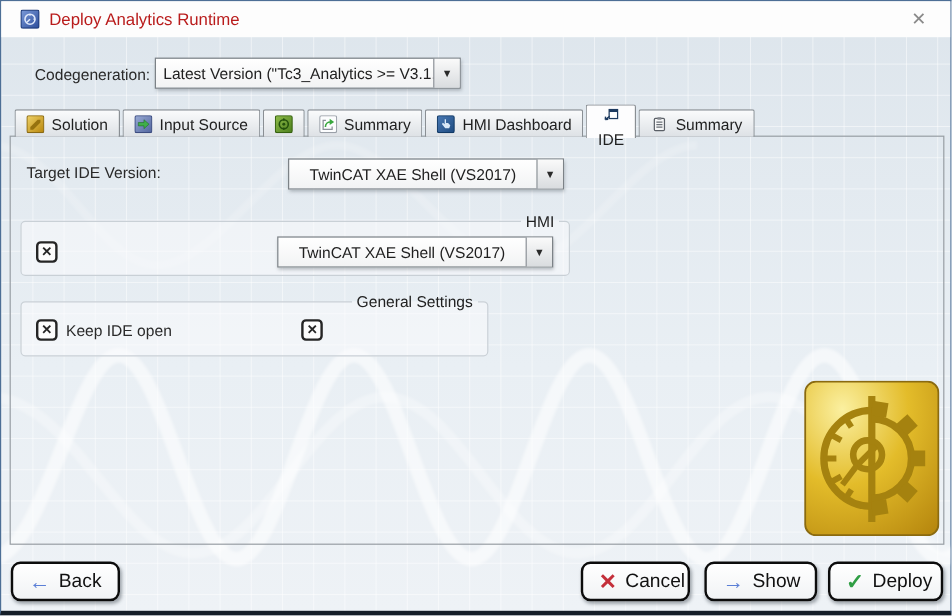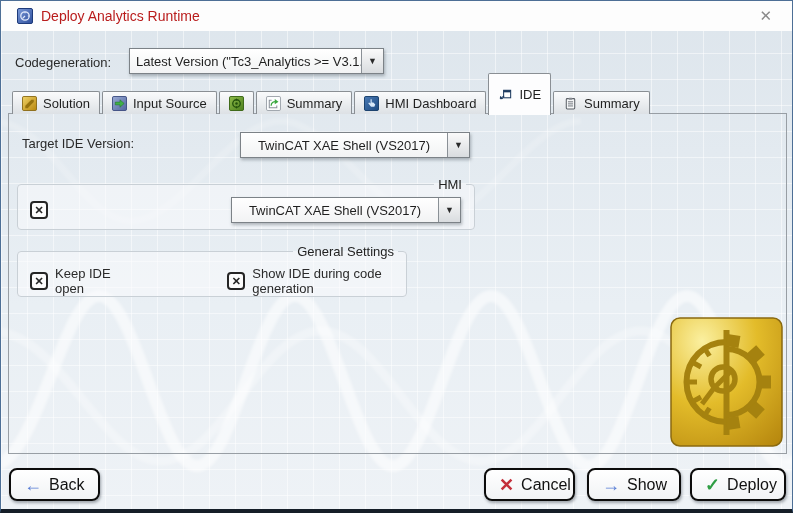--- a/index.html
+++ b/index.html
@@ -39,21 +39,21 @@
     display:flex; align-items:center; justify-content:center; font-size:9px; color:#2a2a2a;
   }
 
   
   .tabs{ position:absolute; left:11px; top:85px; height:28px; display:flex; align-items:flex-end; z-index:3; }
   .tab{
     display:inline-flex; align-items:center; gap:6px; height:23px; padding:0 9px;
     background:linear-gradient(#fafbfc,#dde1e5); border:1px solid #8a8f94; border-bottom:none;
     border-radius:2px 2px 0 0; font-size:13px; color:#1f1f1f; margin-right:2px; white-space:nowrap;
   }
-  .tab.selected{ height:42px; background:#fdfdfe; margin-bottom:-1px; z-index:4; }
+  .tab.selected{ height:28px; background:#fdfdfe; margin-bottom:-1px; z-index:4;flex-direction:column; }
   .tab svg{ width:15px; height:15px; flex:0 0 auto; }
 
   
   .panel{ position:absolute; left:7px; top:112px; width:779px; height:341px; border:1px solid #989ea4; z-index:2; }
 
   fieldset.groupbox{
     position:absolute; border:1px solid #c9d0d6; border-radius:4px;
     background:rgba(251,252,253,.5); padding:2px 12px 6px 12px;
   }
   fieldset.groupbox legend{ font-size:13px; color:#222; padding:0 4px; margin-left:4px;text-align:right; }
@@ -102,21 +102,21 @@
         <rect x="0.5" y="0.5" width="15" height="15" rx="1.5" fill="url(#tblu)" stroke="#1d3a7a"></rect>
         <circle cx="8" cy="8" r="4.2" fill="none" stroke="#dfe8fa" stroke-width="1.3"></circle>
         <line x1="8" y1="8" x2="5.4" y2="10.6" stroke="#dfe8fa" stroke-width="1.3"></line>
         <line x1="8" y1="3.8" x2="8" y2="5.2" stroke="#dfe8fa" stroke-width="1.1"></line>
         <line x1="12.2" y1="8" x2="10.8" y2="8" stroke="#dfe8fa" stroke-width="1.1"></line>
       </svg>
       <span class="title-text">Deploy Analytics Runtime</span>
       <span class="close-btn">✕</span>
     </div>
 
-    <span class="lbl" style="position:absolute; left:14px; top:54px;">Codegeneration:</span>
+    <span class="lbl" style="position:absolute; left:28px; top:54px;">Codegeneration:</span>
     <div class="dropdown" style="left:128px; top:47px; width:255px;">
       <span class="dd-text">Latest Version ("Tc3_Analytics &gt;= V3.1.0.4"</span>
       <span class="dd-btn">▼</span>
     </div>
 
     <div class="tabs">
 
       <div class="tab">
         <svg viewBox="0 0 16 16">
           <defs>
@@ -230,21 +230,20 @@
       <fieldset class="groupbox" style="left:8px; top:130px; width:390px; height:53px;">
         <legend>General Settings</legend>
         <div class="grow" style="margin-top:5px;">
           <span class="checkbox">
             <span class="x">✕</span>
           </span>
           <span class="lbl">Keep IDE open</span>
           <span class="checkbox" style="margin-left:101px;">
             <span class="x">✕</span>
           </span>
-          <span class="lbl">Show IDE during code generation</span>
         </div>
       </fieldset>
 
       <svg class="logo" style="left:661px; top:203px;" width="113" height="130" viewBox="0 0 113 130">
         <defs>
           <radialGradient id="goldbg" cx="0.28" cy="0.18" r="1.1">
             <stop offset="0" stop-color="#fbf0a0"></stop>
             <stop offset="0.45" stop-color="#e3bc2a"></stop>
             <stop offset="1" stop-color="#b3830c"></stop>
           </radialGradient>

